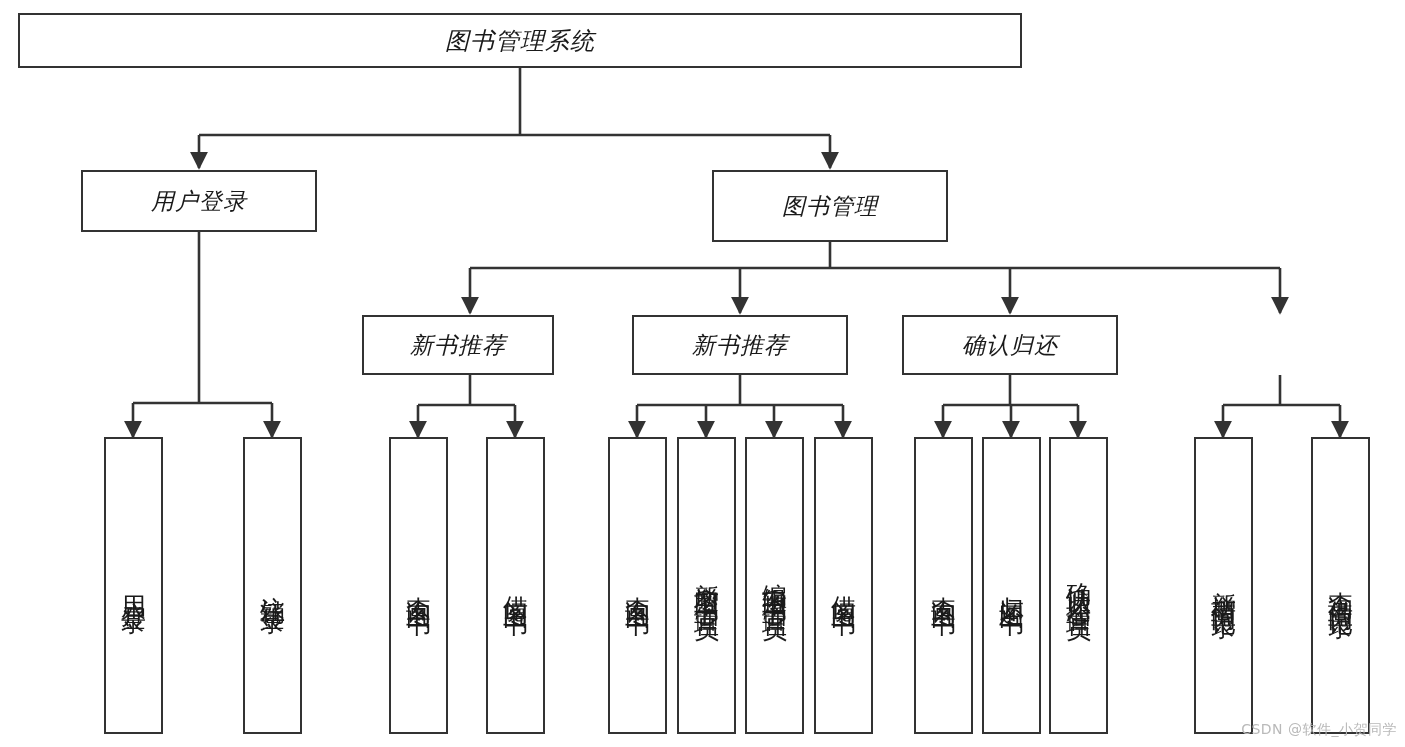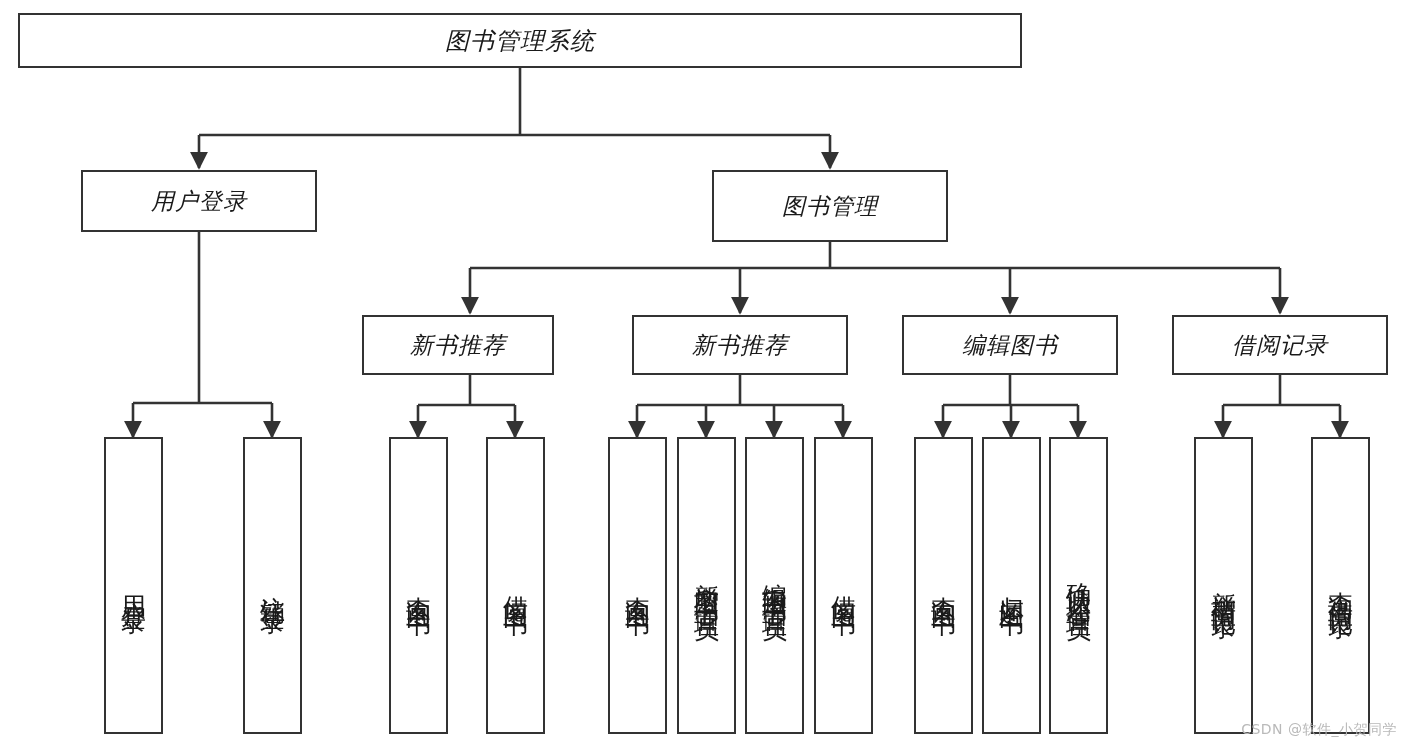--- a/index.html
+++ b/index.html
@@ -145,24 +145,21 @@
     <span class="node-label">图书管理</span>
   </div>
 
   <div class="node horiz" style="left:362px; top:315px; width:192px; height:60px;">
     <span class="node-label">新书推荐</span>
   </div>
   <div class="node horiz" style="left:632px; top:315px; width:216px; height:60px;">
     <span class="node-label">新书推荐</span>
   </div>
   <div class="node horiz" style="left:902px; top:315px; width:216px; height:60px;">
-    <span class="node-label">编辑图书</span>
-  </div>
-  <div class="node horiz" style="left:1172px; top:315px; width:216px; height:60px;">
-    <span class="node-label">借阅记录</span>
+    <span class="node-label">确认归还</span>
   </div>
 
   <div class="node vert" style="left:104px; top:437px; width:59px; height:297px;">
     <span class="node-label">用户登录</span>
   </div>
   <div class="node vert" style="left:243px; top:437px; width:59px; height:297px;">
     <span class="node-label">注销登录</span>
   </div>
 
   <div class="node vert" style="left:389px; top:437px; width:59px; height:297px;">

